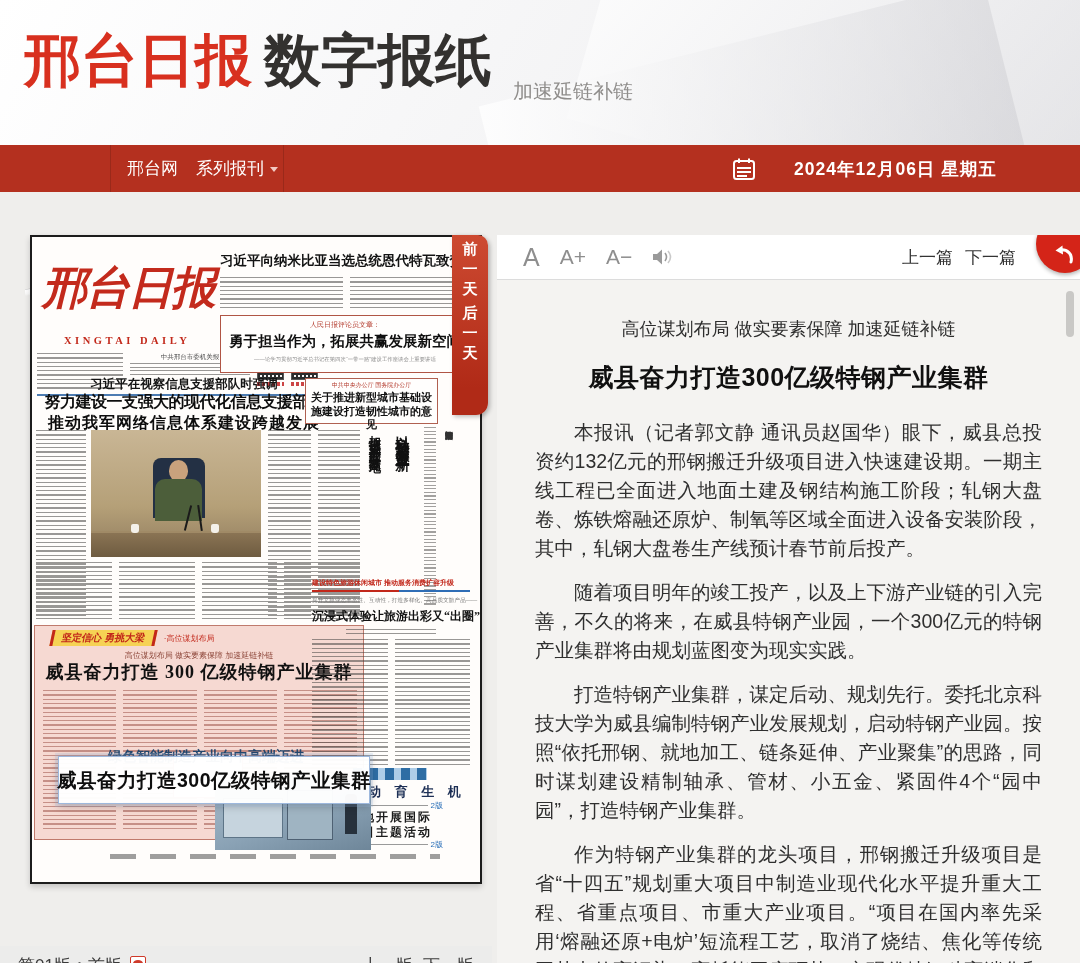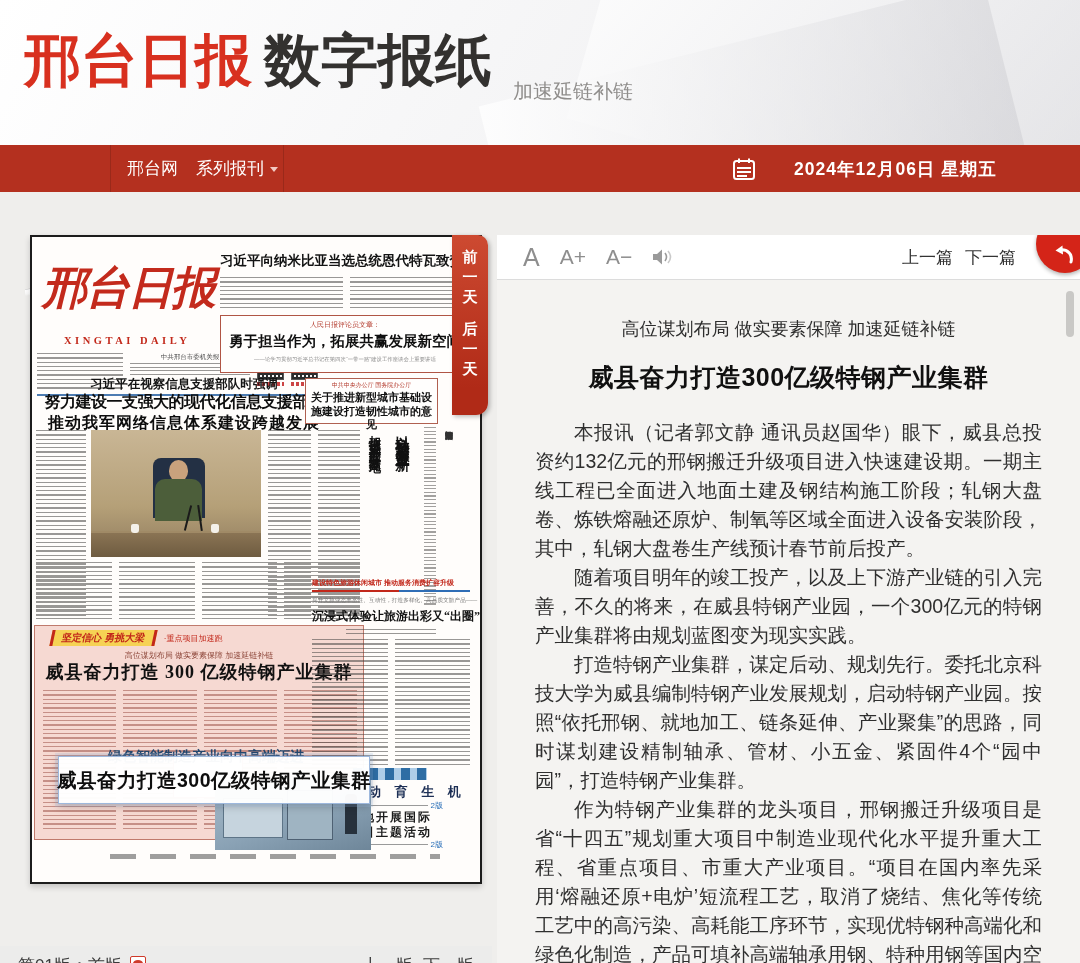--- a/index.html
+++ b/index.html
@@ -168,21 +168,21 @@
   .np-ref { position:absolute; right:-2px; top:-6px; font-size:8px; color:#2a6fb8; background:#fffdfb; padding-left:3px; }
   .np-vol { left:279px; width:130px; text-align:center; font-family:"Liberation Serif","DejaVu Serif",serif;
             font-weight:900; font-size:12px; letter-spacing:2px; color:#1c1c1c; line-height:15px; }
   .np-footer { left:78px; top:617px; width:330px; height:5px;
                background:repeating-linear-gradient(90deg,rgba(80,80,80,.55) 0 26px,transparent 26px 40px); }
 
   
   #day-tab { position:absolute; left:452px; top:235px; width:36px; height:180px; z-index:8;
              background:linear-gradient(180deg,#cd4a31 0%,#b02a17 85%);
              border-radius:0 10px 12px 0; box-shadow:2px 2px 4px rgba(0,0,0,.25);
-             display:flex; flex-direction:column; align-items:center; padding-top:12px; gap:12px; }
+             display:flex; flex-direction:column; align-items:center; padding-top:4px; gap:4px; }
   .day-btn { width:16px; font-size:15px; line-height:20px; color:#fff; font-weight:bold;
              word-break:break-all; text-align:center; cursor:pointer; }
 
   
   #page-bar { position:absolute; left:0; top:946px; width:492px; height:38px; background:#ececeb;
               display:flex; align-items:center; padding:0 18px; font-size:17px; color:#3a3a3a;text-align:center; }
   #page-bar .links { margin-left:auto; display:flex; gap:10px; }
   .pdf-icon { position:relative; width:16px; height:18px; margin-left:8px; background:#fff;
               border:1px solid #cf3a2a; border-radius:2px; }
   .pdf-icon::before { content:""; position:absolute; left:2px; top:3px; width:10px; height:7px;
@@ -206,21 +206,21 @@
   #back-btn { position:absolute; right:-14px; top:-20px; width:58px; height:58px;
               border-radius:50%; background:#d42418; z-index:9; cursor:pointer;
               display:flex; align-items:flex-end; justify-content:center; padding-bottom:7px;
               box-shadow:0 2px 4px rgba(0,0,0,.3); }
   #reader-content { position:absolute; left:0; top:46px; width:100%; height:682px;
                     padding:36px 38px 0 38px; overflow:hidden; }
   .art-kicker { text-align:center; font-size:18px; color:#2d2d2d; }
   .art-title  { text-align:center; font-size:25px; font-weight:900; color:#101010;
                 margin-top:20px; letter-spacing:.5px; }
   .art-p { font-size:19.5px; line-height:29px; color:#2f2f2f; text-indent:2em;
-           text-align:justify; }
+           text-align:justify; margin-top:15px; }
   #scroll-thumb { position:absolute; right:6px; top:56px; width:8px; height:46px;
                   background:#c9c8c6; border-radius:4px; cursor:pointer; }
 </style>
 </head>
 <body>
 
 <div id="header">
   <div class="hdr-deco1"></div>
   <div class="hdr-deco2"></div>
   <div class="brand">
@@ -321,21 +321,21 @@
   <div class="abs np-below sim-cols">
     <div class="sim"></div>
       <div class="sim"></div>
       <div class="sim"></div>
       <div class="sim"></div>
   </div>
 
   <div class="abs np-pink">
     <div class="np-badge-row">
       <span class="np-badge">坚定信心 勇挑大梁</span>
-      <span class="np-badge-suf">·重点项目加速跑</span>
+      <span class="np-badge-suf">·高位谋划布局</span>
     </div>
     <div class="np-pink-kicker">高位谋划布局 做实要素保障 加速延链补链</div>
     <div class="np-pink-title np-serif">威县奋力打造 300 亿级特钢产业集群</div>
     <div class="np-pink-cols sim-cols">
       <div class="sim-pink"></div>
         <div class="sim-pink"></div>
         <div class="sim-pink"></div>
         <div class="sim-pink"></div>
     </div>
     <div class="np-pink-inset sim-pink"></div>

